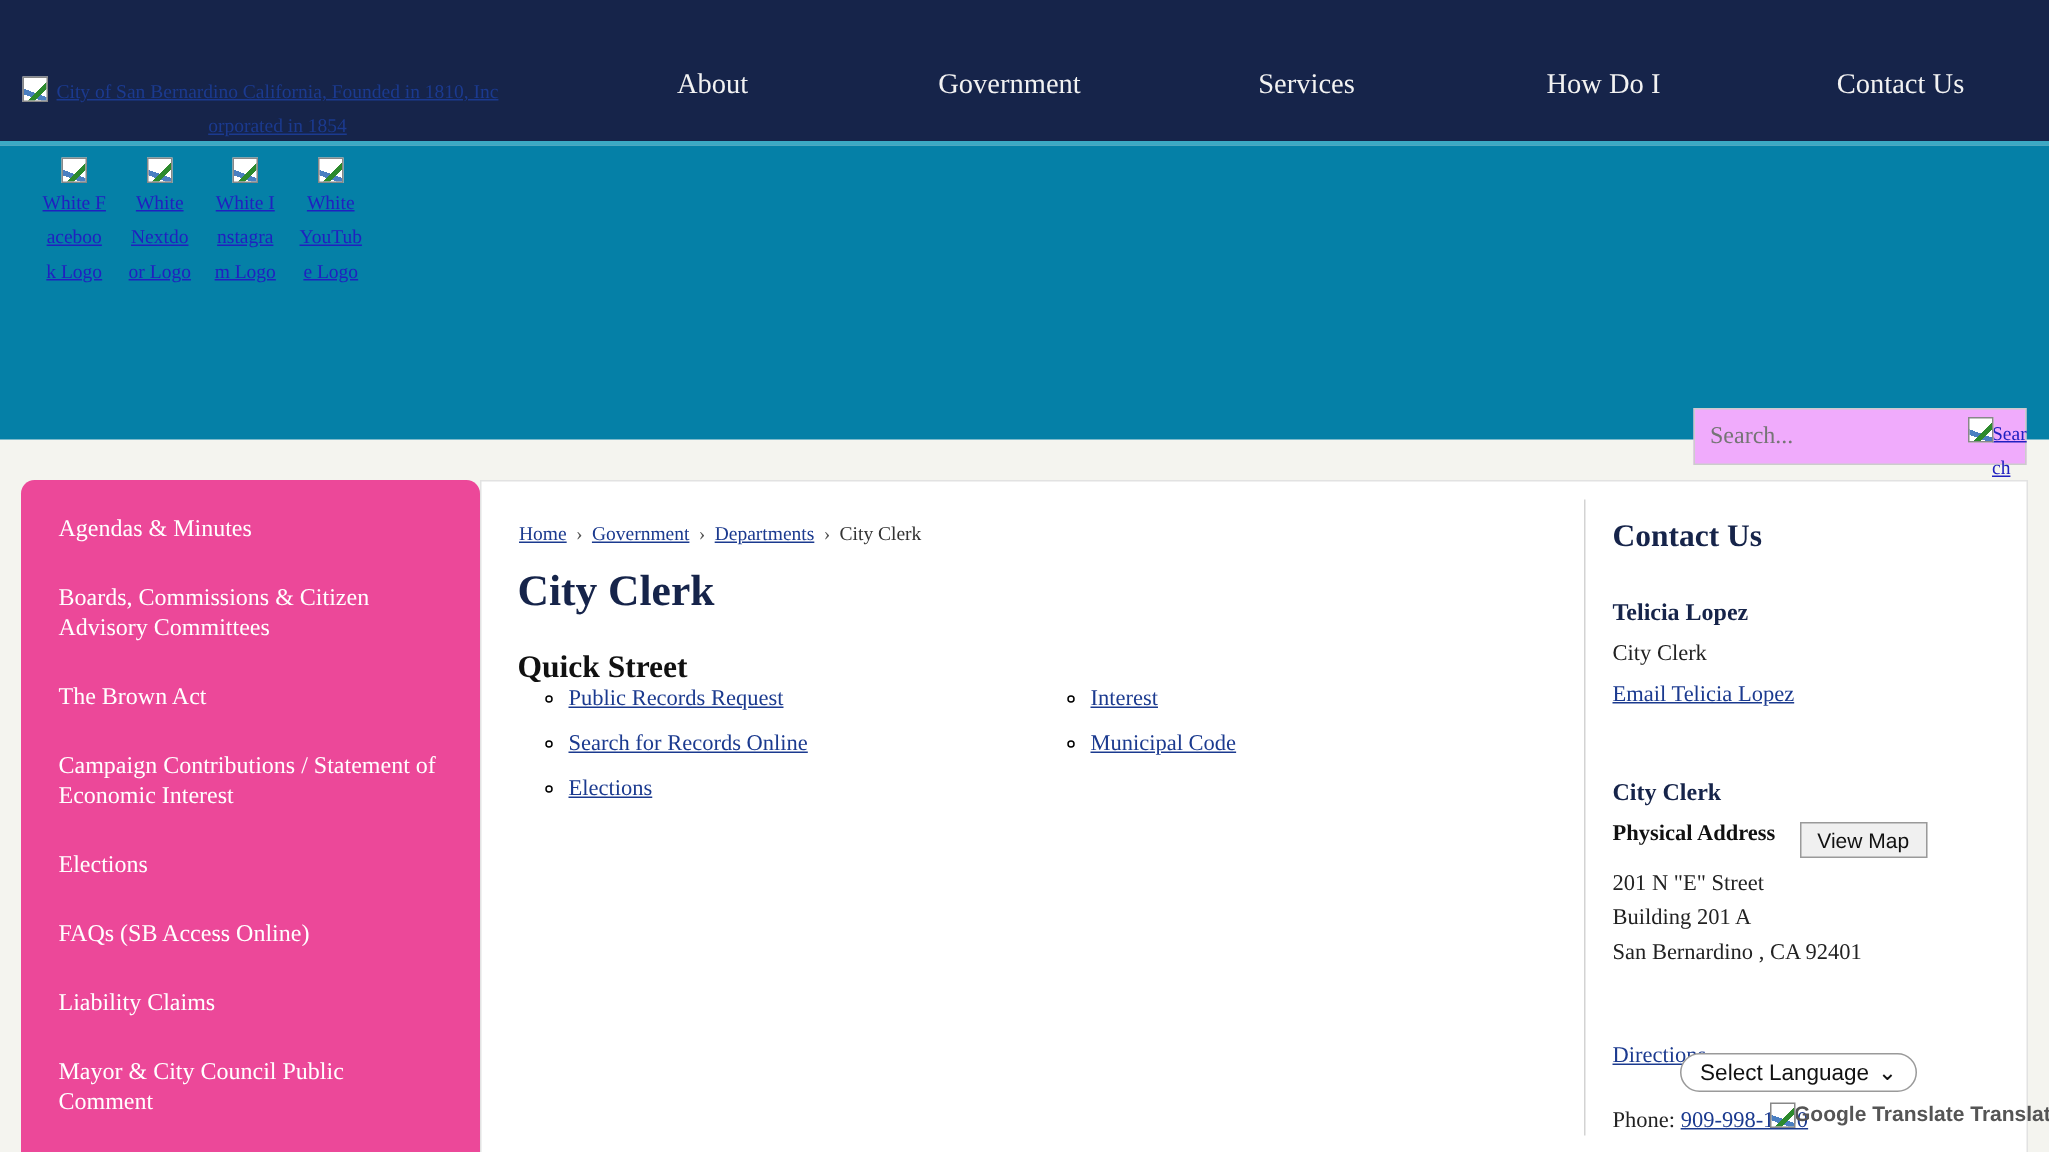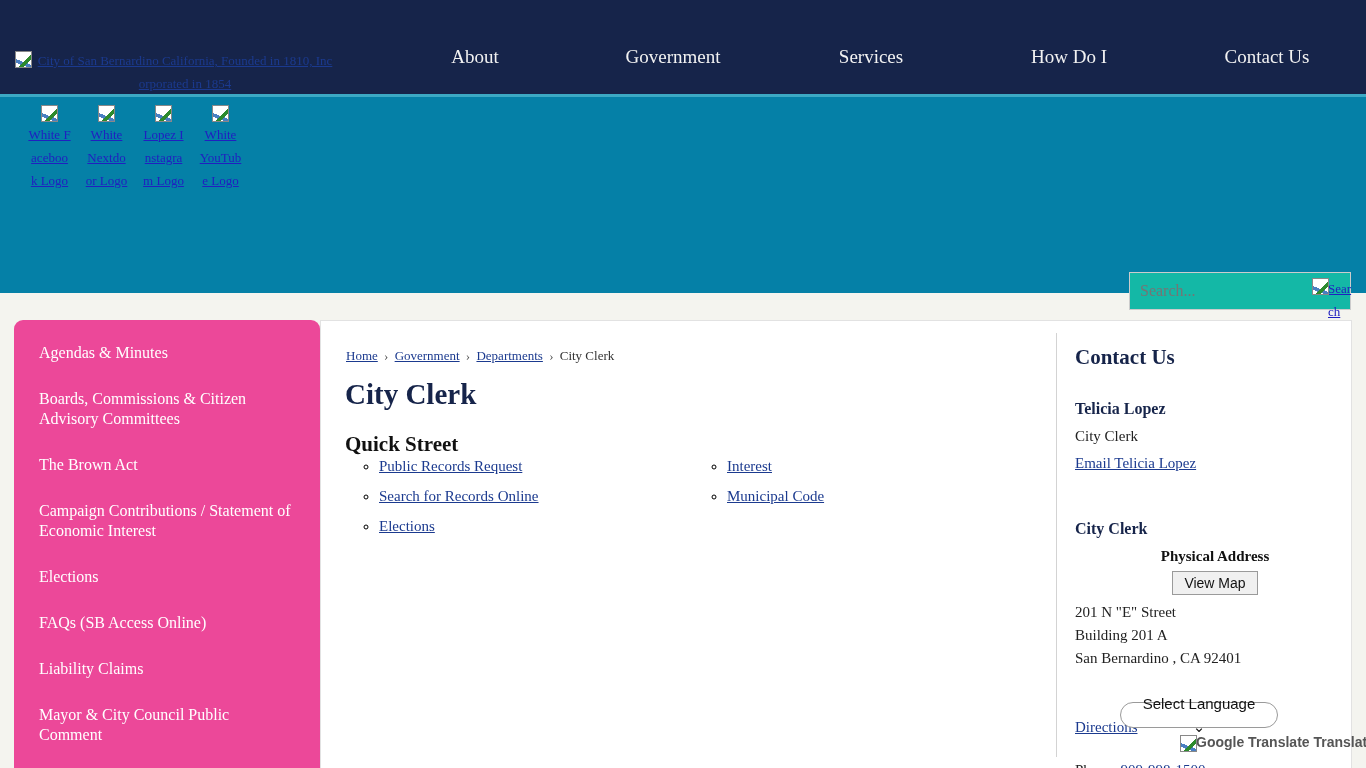--- a/index.html
+++ b/index.html
@@ -85,21 +85,21 @@
     line-height:23px;
     font-size:13px;
     padding-left:0;
     padding-top:18px;
   }
   #social .broken::before { left:13px; top:0; }
 
   #searchbox {
     position:absolute; left:1129px; top:175px;
     width:222px; height:38px;
-    background:#14b8a6;
+    background:#f0abfc;
     border:1px solid #ccc;
   }
   #search-input {
     border:0; outline:0; width:178px; height:36px;
     padding-left:10px;
     font-family:"Liberation Serif", serif;
     font-size:16px; color:#333;
     background:transparent;
   }
   #search-btn {
@@ -176,21 +176,21 @@
     font-size:15px; color:#222;
   }
   #contact-title {
     font-size:21px; font-weight:bold; color:#16244a;
     margin:0 0 30px 0;
   }
   .person-name { font-weight:bold; color:#16244a; font-size:16px; margin-bottom:10px; }
   .person-role { margin-bottom:10px; }
   #contact-rail a { color:#1b3a8f; }
   .dept-name { font-weight:bold; color:#16244a; font-size:16px; margin:48px 0 10px 0; }
-  .addr-row { display:flex; align-items:center; gap:6px; margin-bottom:6px;flex-direction:column; }
+  .addr-row { display:flex; align-items:flex-start; gap:16px; margin-bottom:6px; }
   .addr-label { font-weight:bold; color:#111; }
   #view-map {
     font-family:"Liberation Sans", sans-serif;
     font-size:14px;
     background:#f0f0f0;
     border:1px solid #9a9a9a;
     padding:3px 11px;
     cursor:pointer;
     color:#111;
   }
@@ -208,21 +208,20 @@
     width:158px; height:26px;
     border:1px solid #9a9a9a;
     border-radius:13px;
     background:#ffffff;
     font-family:"Liberation Sans", sans-serif;
     font-size:15px;
     color:#111;
     display:flex; align-items:center; justify-content:center;
     gap:6px;
     cursor:pointer;
-    flex-direction:column;
   }
   #gt-brand {
     position:absolute; left:60px; top:32px;
     font-family:"Liberation Sans", sans-serif;
     font-size:14px; font-weight:bold; color:#555;
     white-space:nowrap;
   }
   #gt-brand .broken { color:#2020c0; font-weight:normal; }
 </style>
 </head>
@@ -252,21 +251,21 @@
     </div>
   </nav>
 </div>
 <div id="teal-rule"></div>
 
 <div id="band">
 
   <div id="social">
     <a href="#" class="broken">White Facebook Logo</a>
     <a href="#" class="broken">White Nextdoor Logo</a>
-    <a href="#" class="broken">Lopez Instagram Logo</a>
+    <a href="#" class="broken">White Instagram Logo</a>
     <a href="#" class="broken">White YouTube Logo</a>
   </div>
 
   <div id="searchbox">
     <input id="search-input" type="text" placeholder="Search..." style="">
     <span id="search-btn">
       <span class="broken inline">Search</span>
     </span>
   </div>
 </div>

